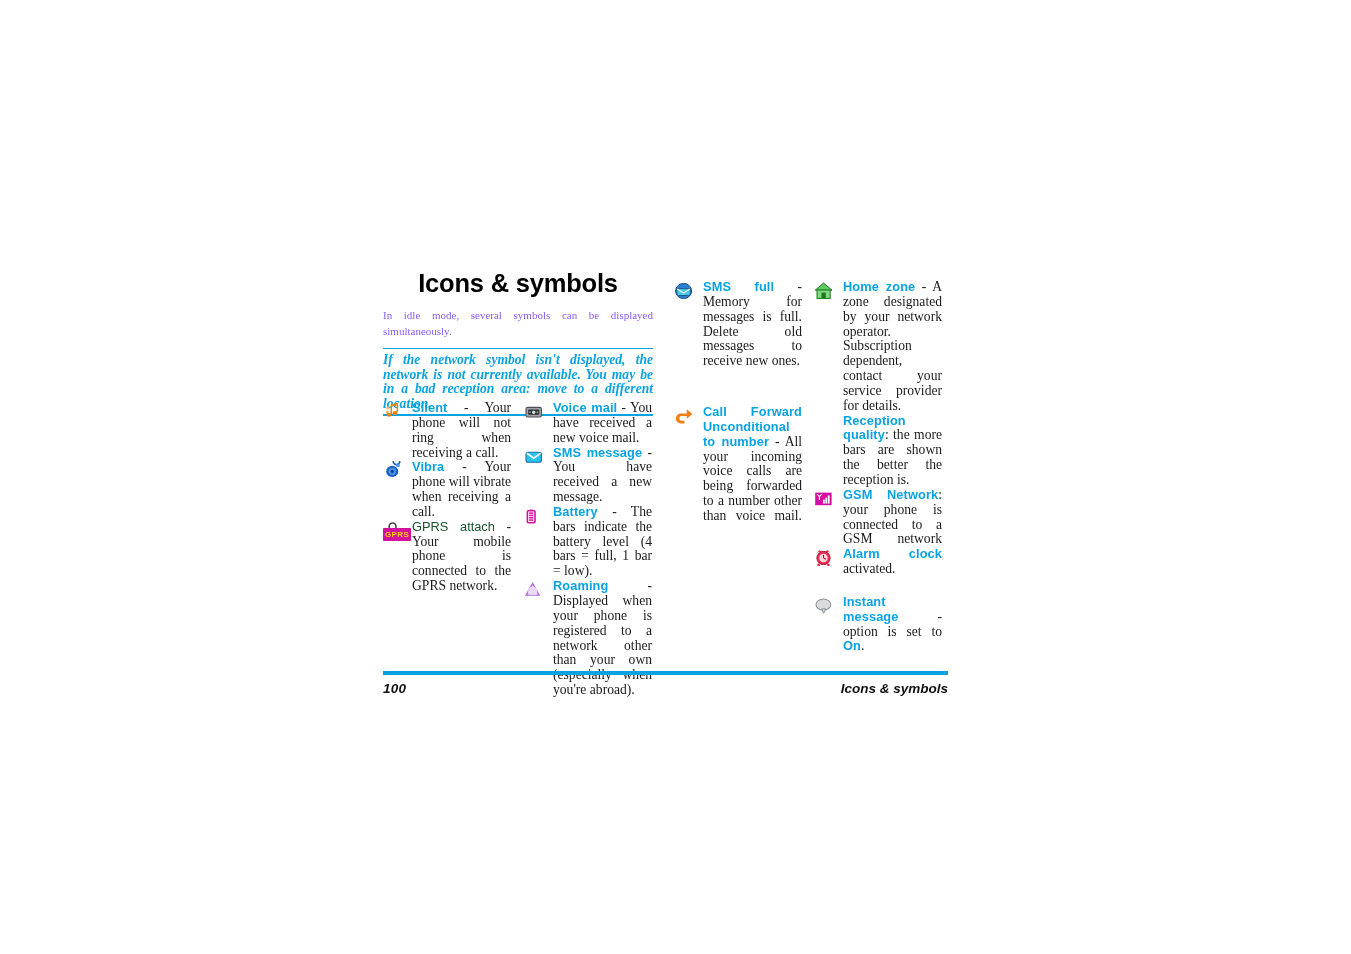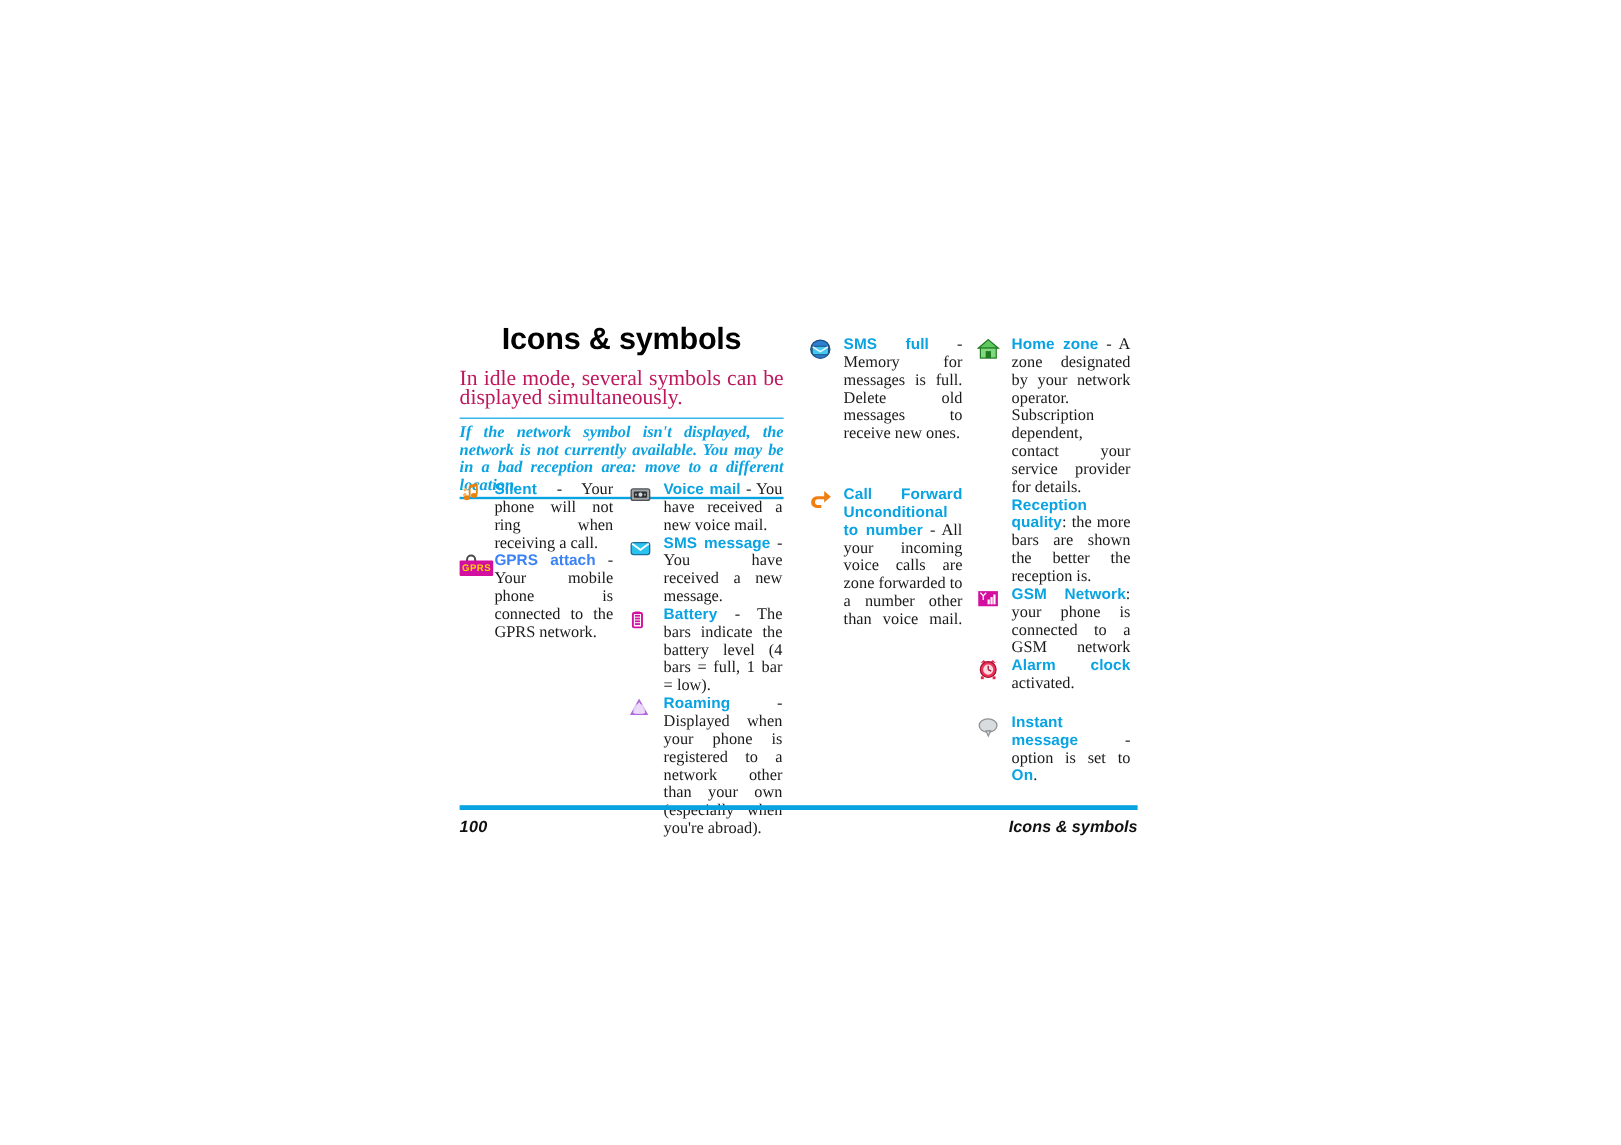--- a/index.html
+++ b/index.html
@@ -36,25 +36,25 @@
     margin: 0;
     padding: 0;
     line-height: 30px;
     width: 270px;
   }
 
   
   .intro {
     width: 270px;
     margin-top: 9px;
-    font-size: 18px;
+    font-size: 11px;
     line-height: 16.2px;
     text-align: justify;
     text-justify: inter-word;
-    color: #be185d;
+    color: #8b5cf6;
   }
 
   
   .note {
     width: 270px;
     margin-top: 9px;
     border-top: 1.3px solid #0aa3e2;
     border-bottom: 2.4px solid #0aa3e2;
     padding: 4px 0 3px 0;
   }
@@ -111,23 +111,23 @@
   
   .entry .body .term {
     font-family: "Liberation Sans", sans-serif;
     font-weight: bold;
     font-size: 12.8px;
     color: #0aa3e2;
     letter-spacing: 0.1px;
   }
   .entry .body .term-sp {
     font-family: "Liberation Sans", sans-serif;
-    font-weight: bold;
+    font-weight: normal;
     font-size: 12.8px;
-    color: #3b82f6;
+    color: #14532d;
   }
   .spacer-gap { height: 18px; }
 
   
   .just-all {
     text-align: justify;
     text-align-last: justify;
   }
   .just-norm {
     text-align: justify;
@@ -213,20 +213,34 @@
             <g fill="#f7b35d">
               <path d="M3.0 6.0 L5.2 4.4 L6.4 6.2 L4.2 7.8 Z"></path>
               <path d="M2.6 10.0 L4.8 8.4 L6.0 10.2 L3.8 11.8 Z"></path>
             </g>
             <path d="M1.2 16.4 L16.4 2.4" stroke="#ffffff" stroke-width="1.6" fill="none" opacity="0.0"></path>
           </svg>
         </span>
         <div class="body just-norm"><span class="term">Silent</span><span> - Your phone will not ring when receiving a call.</span></div>
       </div>
 
+      <div class="entry">
+        <span class="icon-slot">
+          <svg width="22" height="19" viewBox="0 0 22 19">
+            <g>
+              <ellipse cx="9.2" cy="10.4" rx="6.0" ry="5.6" fill="#1a5fc4"></ellipse>
+              <ellipse cx="9.2" cy="10.4" rx="3.6" ry="3.4" fill="#4f9ae8"></ellipse>
+              <ellipse cx="9.2" cy="10.4" rx="1.6" ry="1.6" fill="#0a3a8c"></ellipse>
+              <path d="M13.5 3.6 a3.2 3.2 0 1 1 0.01 0" fill="none" stroke="#1a5fc4" stroke-width="1.6"></path>
+              <ellipse cx="15.0" cy="4.3" rx="2.0" ry="1.9" fill="#4f9ae8"></ellipse>
+            </g>
+          </svg>
+        </span>
+        <div class="body just-norm"><span class="term">Vibra</span><span> - Your phone will vibrate when receiving a call.</span></div>
+      </div>
 
       <div class="entry">
         <span class="icon-slot">
           <svg width="22" height="19" viewBox="0 0 22 19">
             <path d="M6.2 8.0 V5.4 a3.4 3.4 0 0 1 6.8 0 V8.0" fill="none" stroke="#4a4a4a" stroke-width="1.7"></path>
             <rect x="3.6" y="7.6" width="11.8" height="9.0" rx="1.2" fill="#f0a62a" stroke="#6b4a10" stroke-width="1.1"></rect>
             <rect x="8.4" y="10.4" width="2.2" height="4.0" fill="#5a3d0c"></rect>
             <circle cx="9.5" cy="10.8" r="1.7" fill="#5a3d0c"></circle>
           </svg>
         </span>
@@ -307,21 +321,21 @@
 
       <div class="spacer-gap"></div>
       <div class="spacer-gap"></div>
 
       <div class="entry">
         <span class="icon-slot">
           <svg width="23" height="19" viewBox="0 0 23 19">
             <path d="M12.8 3.2 L18.4 8.0 L12.8 12.8 L12.8 10.0 L7.6 10.0 a2.4 2.4 0 0 0 0 4.8 L10.4 14.8 L10.4 17.4 L6.8 17.4 a4.9 4.9 0 0 1 0 -9.8 L12.8 7.6 Z" fill="#f07f13"></path>
           </svg>
         </span>
-        <div class="body just-all"><span class="term">Call Forward Unconditional to number</span><span> - All your incoming voice calls are zone forwarded to a number other than voice mail.</span></div>
+        <div class="body just-all"><span class="term">Call Forward Unconditional to number</span><span> - All your incoming voice calls are being forwarded to a number other than voice mail.</span></div>
       </div>
 
 
     </div>
 
     <div class="col" id="col-4">
 
       <div class="entry">
         <span class="icon-slot">
           <svg width="22" height="20" viewBox="0 0 22 20">

